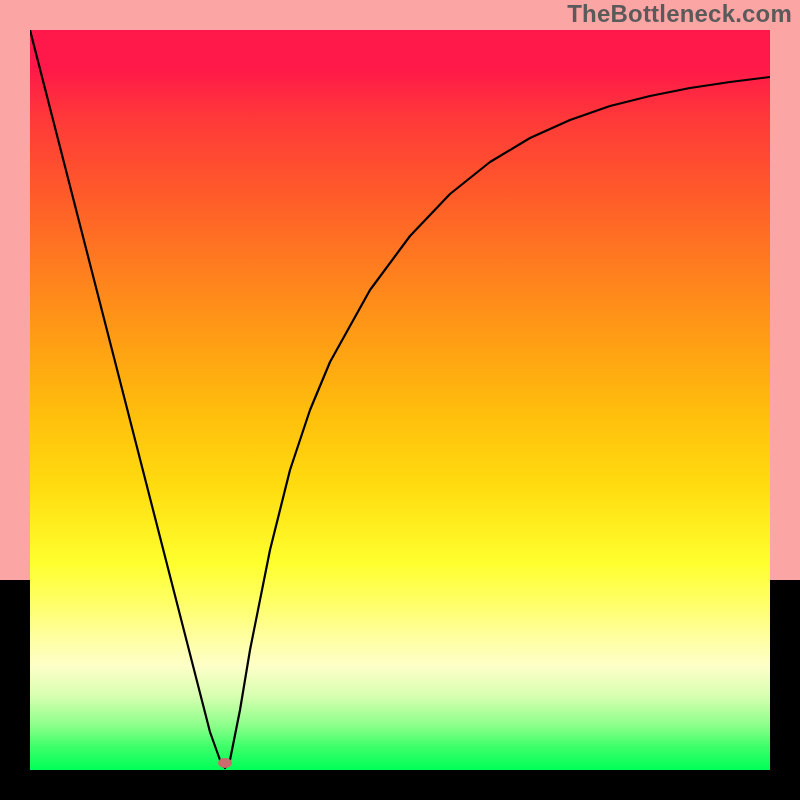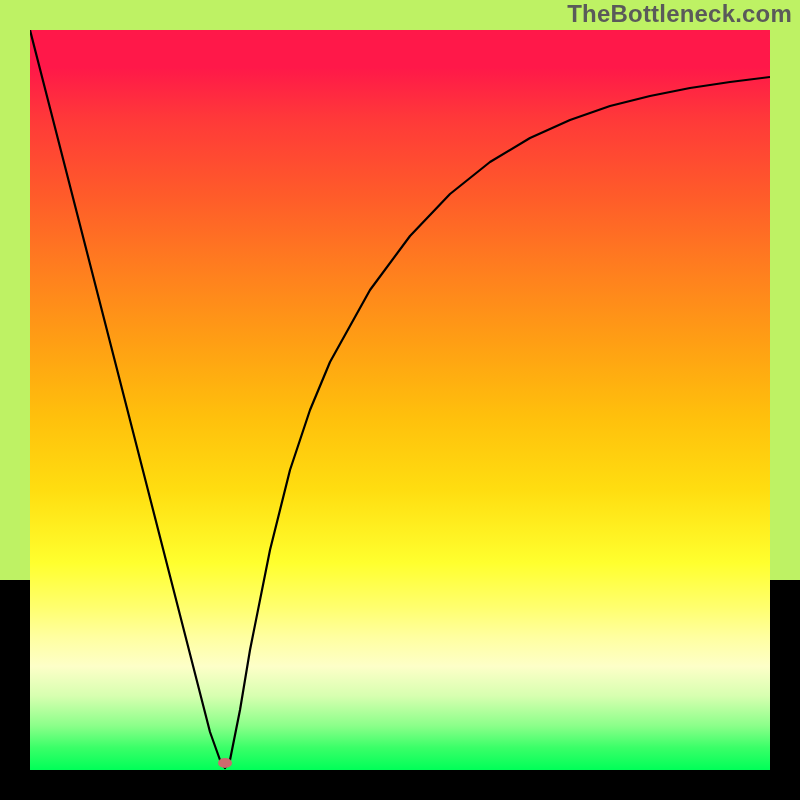--- a/index.html
+++ b/index.html
@@ -1,21 +1,21 @@
 <!DOCTYPE html>
 <html><head>
 <meta charset="utf-8">
 <style>
   * { margin: 0; padding: 0; box-sizing: border-box; }
   html, body { width: 800px; height: 800px; overflow: hidden; background: #000; }
   .frame {
     position: relative;
     width: 800px;
     height: 580px;
-    background: #bef264;
+    background: #fca5a5;
   }
   .watermark {
     position: absolute;
     top: 0;
     right: 8px;
     font-family: Arial, Helvetica, sans-serif;
     font-size: 24px;
     font-weight: 600;
     color: #5a5a5a;
     letter-spacing: 0.2px;

